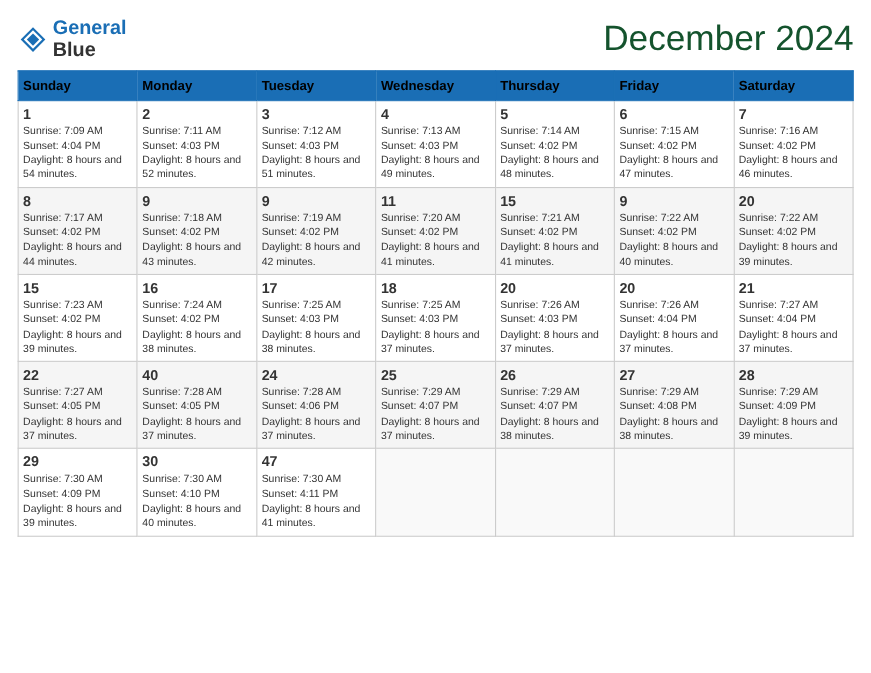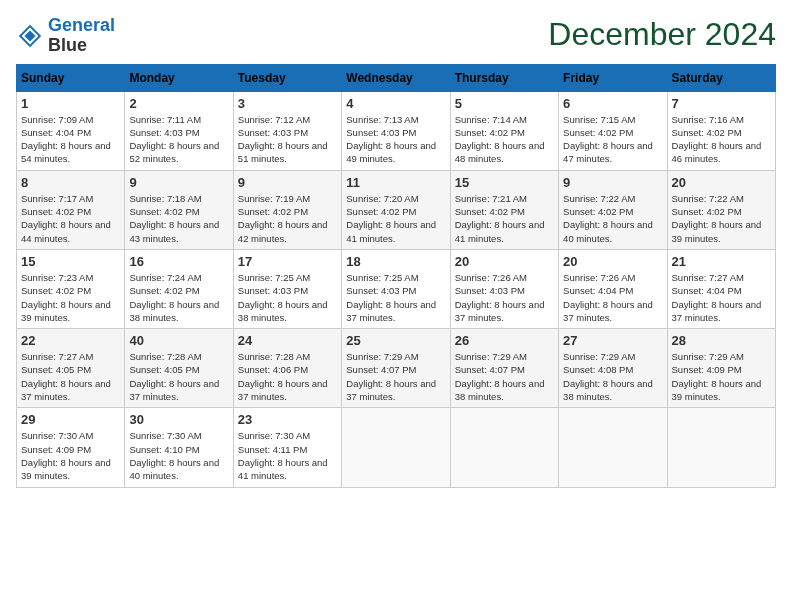--- a/index.html
+++ b/index.html
@@ -244,21 +244,21 @@
       <tr>
         <td>
           <span class="day-num">29</span>
           <div class="day-info">Sunrise: 7:30 AM<br>Sunset: 4:09 PM<br>Daylight: 8 hours and 39 minutes.</div>
         </td>
         <td>
           <span class="day-num">30</span>
           <div class="day-info">Sunrise: 7:30 AM<br>Sunset: 4:10 PM<br>Daylight: 8 hours and 40 minutes.</div>
         </td>
         <td>
-          <span class="day-num">23</span>
+          <span class="day-num">47</span>
           <div class="day-info">Sunrise: 7:30 AM<br>Sunset: 4:11 PM<br>Daylight: 8 hours and 41 minutes.</div>
         </td>
         <td class="empty-cell"></td>
         <td class="empty-cell"></td>
         <td class="empty-cell"></td>
         <td class="empty-cell"></td>
       </tr>
     </tbody>
 </table>
 

